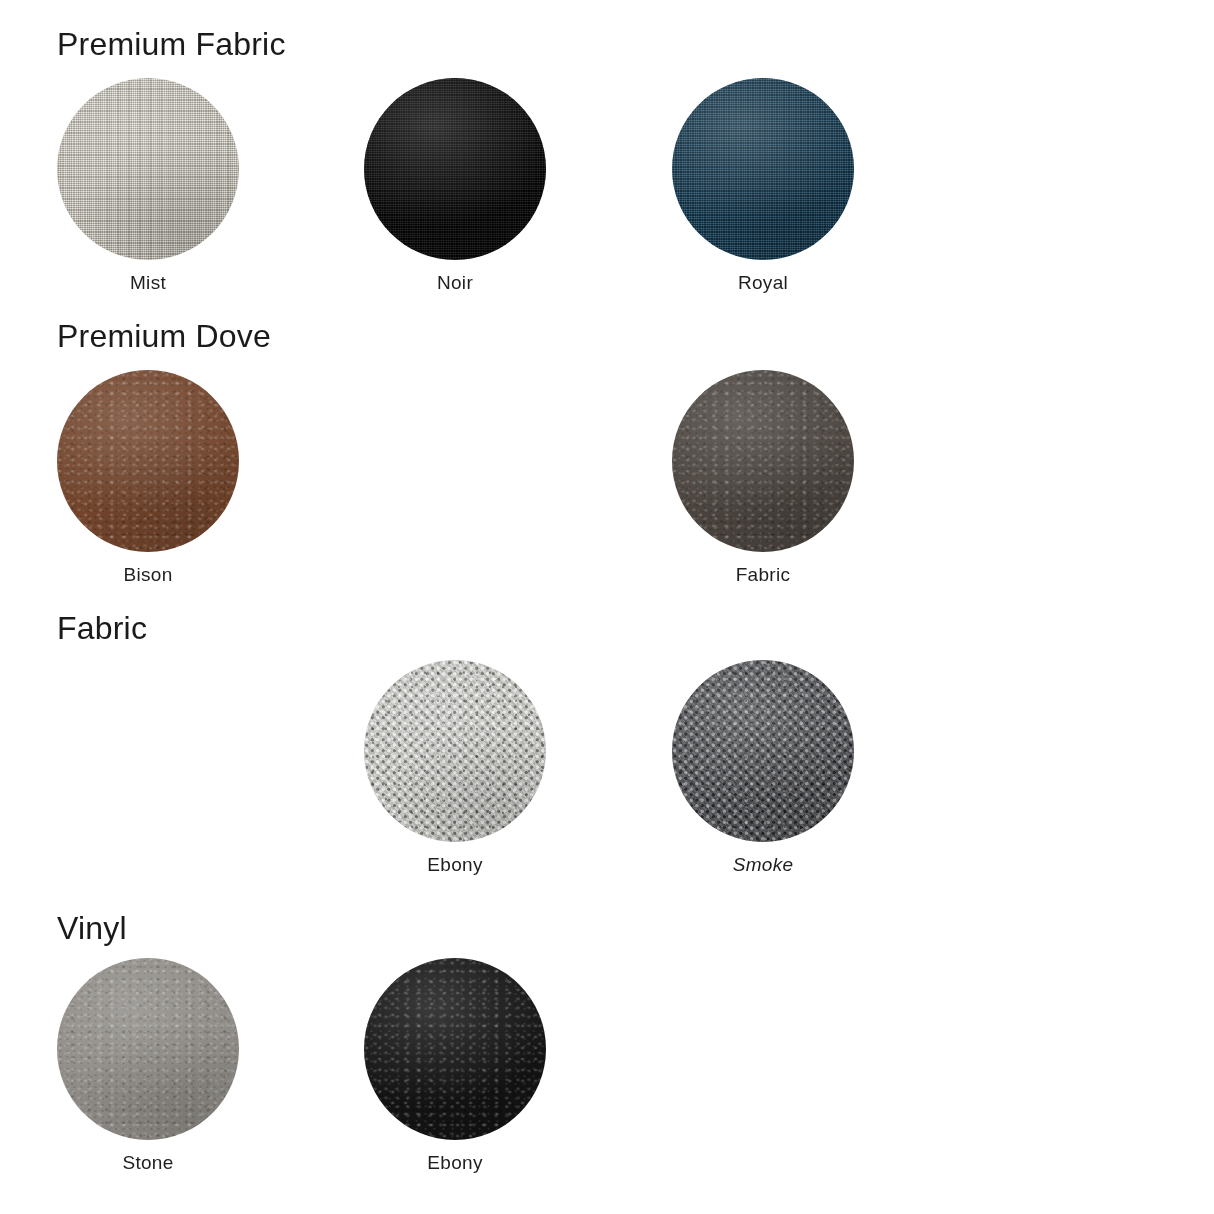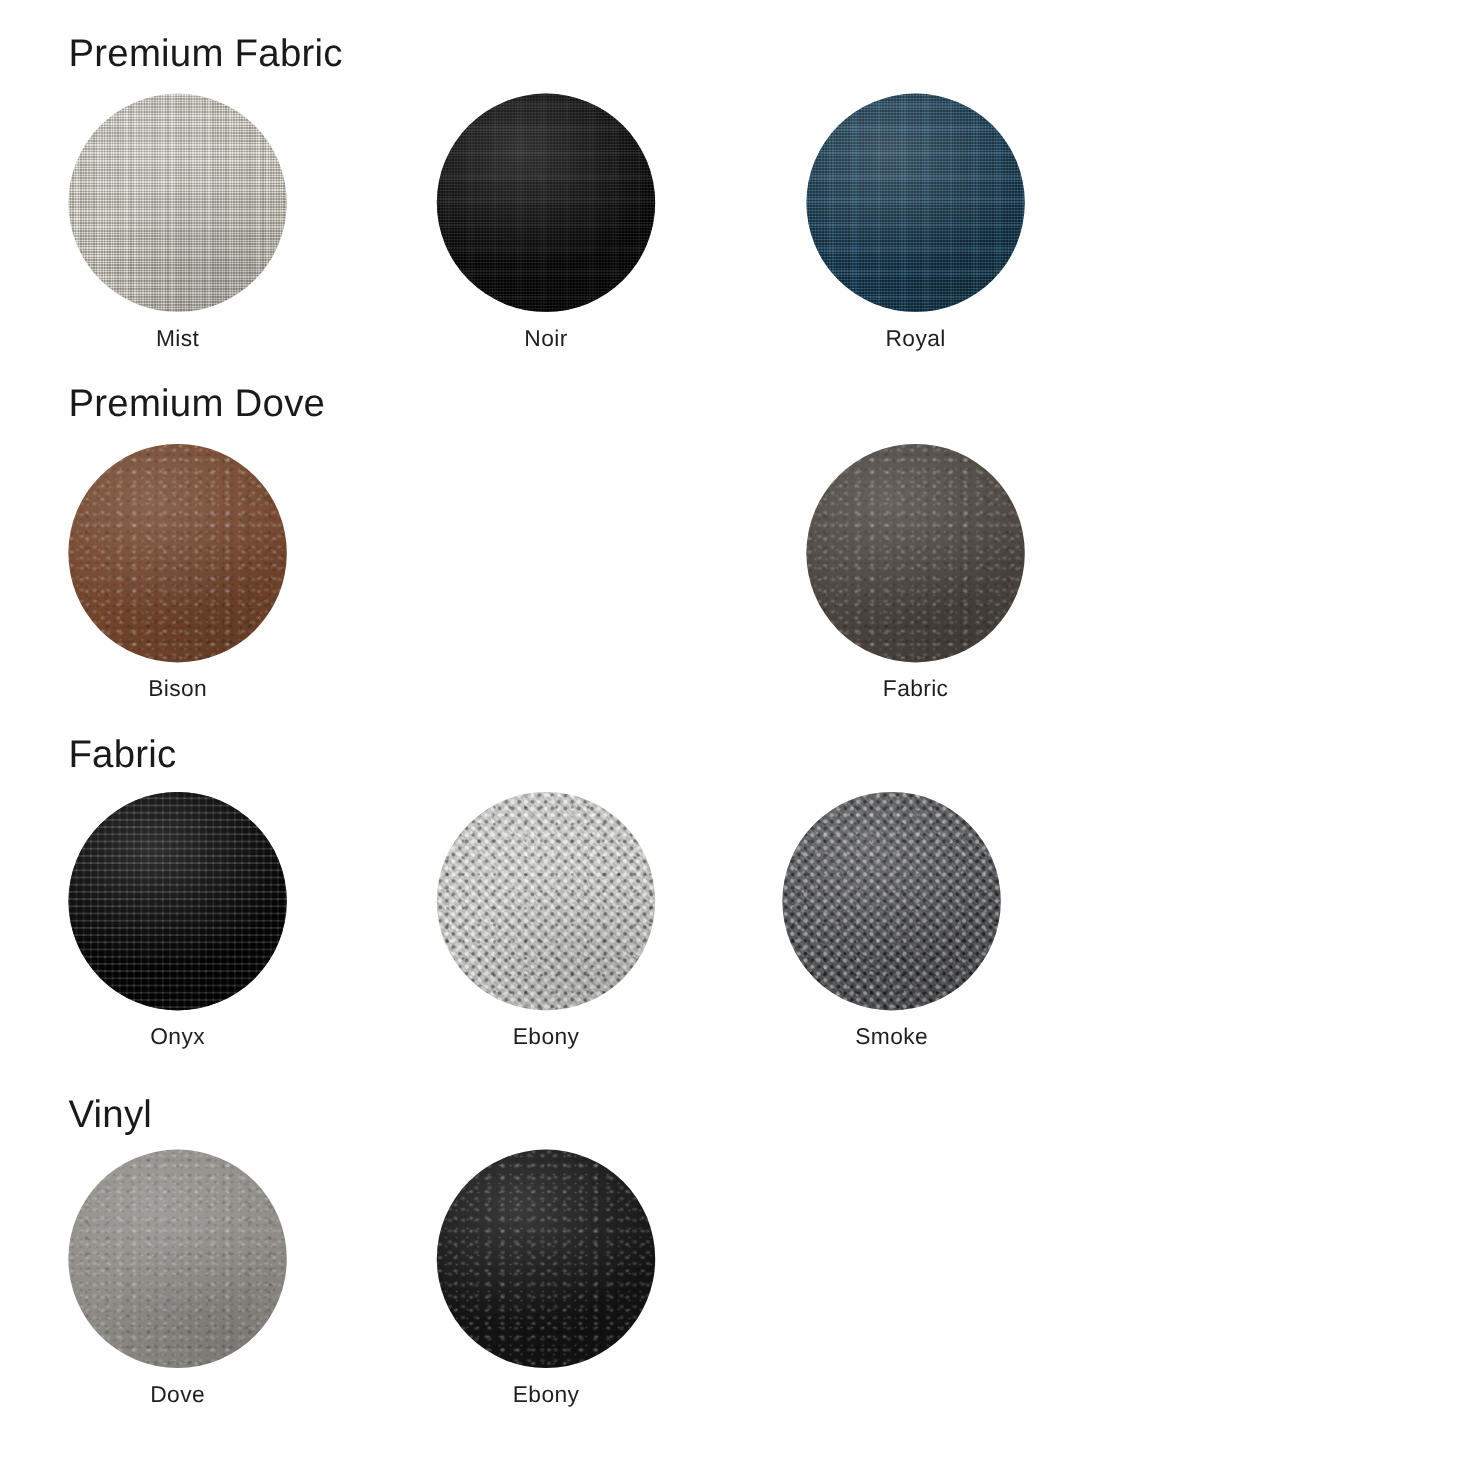--- a/index.html
+++ b/index.html
@@ -213,52 +213,45 @@
             <div class="tex tex-leather" style="--hi: rgba(255,255,255,0.22); --lo: rgba(0,0,0,0.55); --hi2: rgba(255,255,255,0.26); --lo2: rgba(0,0,0,0.38);"></div>
             <div class="sheen"></div>
           </div>
           <div class="swatch-label">Fabric</div>
         </div>
       </div>
     </div>
     <div class="section">
       <div class="section-title" style="top: 612px;">Fabric</div>
       <div class="swatch-row" style="top: 660px;">
-        <div class="swatch" style="left: 57px;">
-          <div class="disc" style="background-color: rgb(13, 13, 13);">
-            <div class="tex tex-grid" style="--hi: rgba(255,255,255,0.22); --lo: rgba(0,0,0,0.55); --hi2: rgba(255,255,255,0.26); --lo2: rgba(0,0,0,0.38);"></div>
-            <div class="sheen"></div>
-          </div>
-          <div class="swatch-label">Onyx</div>
-        </div>
         <div class="swatch" style="left: 364px;">
           <div class="disc" style="background-color: rgb(201, 201, 198);">
             <div class="tex tex-weave" style="--hi: rgba(255,255,255,0.62); --lo: rgba(40,38,34,0.52); --hi2: rgba(255,255,255,0.45); --lo2: rgba(0,0,0,0.38);"></div>
             <div class="sheen"></div>
           </div>
           <div class="swatch-label">Ebony</div>
         </div>
-        <div class="swatch" style="left: 652px;">
+        <div class="swatch" style="left: 672px; font-style: italic;">
           <div class="disc" style="background-color: rgb(85, 86, 90);">
             <div class="tex tex-weave" style="--hi: rgba(255,255,255,0.40); --lo: rgba(0,0,0,0.55); --hi2: rgba(255,255,255,0.26); --lo2: rgba(0,0,0,0.38);"></div>
             <div class="sheen"></div>
           </div>
           <div class="swatch-label">Smoke</div>
         </div>
       </div>
     </div>
     <div class="section">
       <div class="section-title" style="top: 912px;">Vinyl</div>
       <div class="swatch-row" style="top: 958px;">
         <div class="swatch" style="left: 57px;">
           <div class="disc" style="background-color: rgb(142, 139, 134);">
             <div class="tex tex-leather" style="--hi: rgba(255,255,255,0.40); --lo: rgba(0,0,0,0.55); --hi2: rgba(255,255,255,0.26); --lo2: rgba(0,0,0,0.38);"></div>
             <div class="sheen"></div>
           </div>
-          <div class="swatch-label">Dove</div>
+          <div class="swatch-label">Stone</div>
         </div>
         <div class="swatch" style="left: 364px;">
           <div class="disc" style="background-color: rgb(20, 20, 20);">
             <div class="tex tex-leather" style="--hi: rgba(255,255,255,0.22); --lo: rgba(0,0,0,0.55); --hi2: rgba(255,255,255,0.26); --lo2: rgba(0,0,0,0.38);"></div>
             <div class="sheen"></div>
           </div>
           <div class="swatch-label">Ebony</div>
         </div>
       </div>
     </div>

